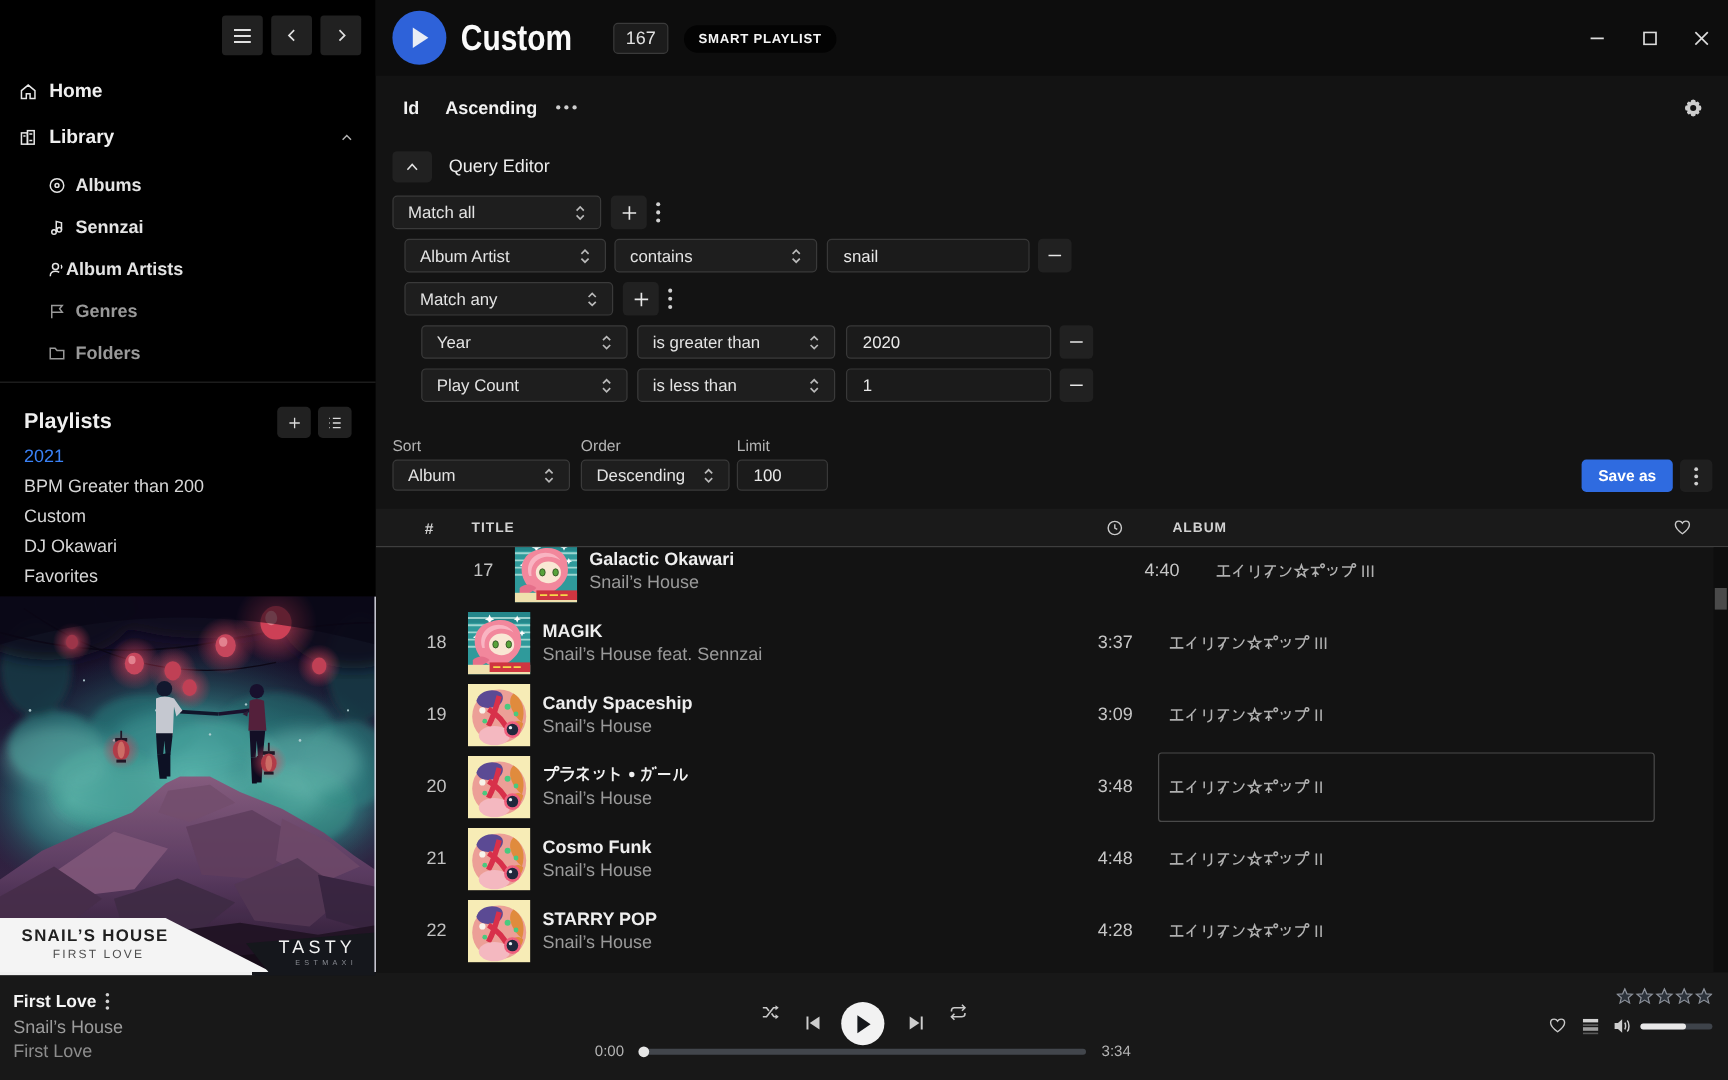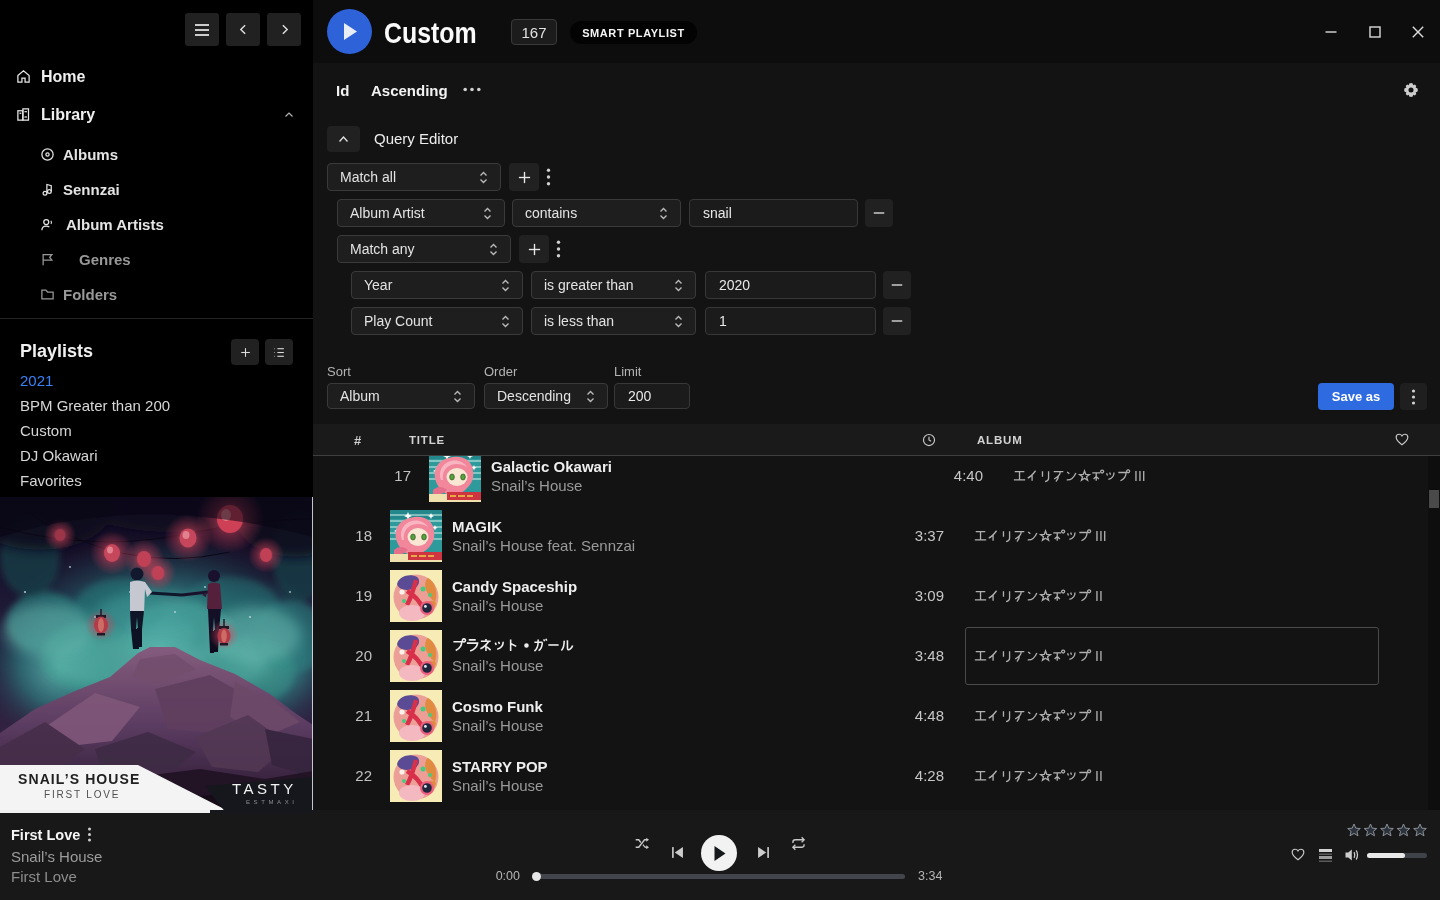--- a/index.html
+++ b/index.html
@@ -210,27 +210,27 @@
           <circle cx="15" cy="15" r="3" fill="none"></circle>
         </svg>
       <span style="color:#e4e4e4;font-size:15px;font-weight:bold;margin-left:8px;">Sennzai</span>
     </div>
     <div class="abs" style="left:40px;top:216px;display:flex;align-items:center;height:16px;">
       <svg width="15" height="15" viewBox="0 0 24 24" fill="none" stroke="#e4e4e4" stroke-width="2">
           <circle cx="10" cy="8" r="4"></circle>
           <path d="M3 21 C3 16.5 6 14.5 10 14.5 C12 14.5 13.7 15 15 16"></path>
           <path d="M17.5 6 C18.6 7.5 18.6 9.5 17.5 11" stroke-width="1.8"></path>
         </svg>
-      <span style="color:#e4e4e4;font-size:15px;font-weight:bold;margin-left:11px;">Album Artists</span>
+      <span style="color:#e4e4e4;font-size:15px;font-weight:bold;margin-left:0;">Album Artists</span>
     </div>
     <div class="abs" style="left:40px;top:251px;display:flex;align-items:center;height:16px;">
       <svg width="15" height="15" viewBox="0 0 24 24" fill="none" stroke="#999" stroke-width="2">
           <path d="M5 21 V4 H19 L15.5 8.5 L19 13 H5"></path>
         </svg>
-      <span style="color:#999;font-size:15px;font-weight:bold;margin-left:24px;">Genres</span>
+      <span style="color:#999;font-size:15px;font-weight:bold;margin-left:8px;">Genres</span>
     </div>
     <div class="abs" style="left:40px;top:286px;display:flex;align-items:center;height:16px;">
       <svg width="15" height="15" viewBox="0 0 24 24" fill="none" stroke="#999" stroke-width="2">
           <path d="M3 19 V5 H9.5 L12 8 H21 V19 Z"></path>
         </svg>
       <span style="color:#999;font-size:15px;font-weight:bold;margin-left:8px;">Folders</span>
     </div>
 
     <div class="abs" style="left:0px;top:318px;width:313px;height:1px;background:#232323;"></div>
 
@@ -553,33 +553,33 @@
         </svg>
     </div>
     <div class="lbl abs" style="left:171px;top:301px;">Order</div>
     <div class="sel abs" style="left:171px;top:320px;width:124px;height:26px;">Descending
       <svg class="updn" width="9" height="13" viewBox="0 0 9 13" fill="none" stroke="#b9b9b9" stroke-width="1.4">
           <polyline points="1.5,4.5 4.5,1.5 7.5,4.5"></polyline>
           <polyline points="1.5,8.5 4.5,11.5 7.5,8.5"></polyline>
         </svg>
     </div>
     <div class="lbl abs" style="left:301px;top:301px;">Limit</div>
-    <div class="inp abs" style="left:301px;top:320px;width:76px;height:26px;">200</div>
+    <div class="inp abs" style="left:301px;top:320px;width:76px;height:26px;">100</div>
     <div class="abs" style="left:1005px;top:320px;width:76px;height:27px;background:#2f6be0;border-radius:4px;display:flex;align-items:center;justify-content:center;color:#fff;font-size:13px;font-weight:bold;">Save as</div>
     <div class="abs" style="left:1087px;top:320px;width:27px;height:27px;background:#1f1f1f;border-radius:4px;display:flex;align-items:center;justify-content:center;">
       <svg width="5" height="16" viewBox="0 0 5 16" fill="#d0d0d0">
           <circle cx="2.5" cy="2" r="1.6"></circle>
           <circle cx="2.5" cy="8" r="1.6"></circle>
           <circle cx="2.5" cy="14" r="1.6"></circle>
         </svg>
     </div>
 
     <div class="abs" style="left:0;top:361px;width:1127px;height:32px;background:#1a1a1a;border-bottom:1px solid #3e3e3e;">
       <div class="abs" style="left:41px;top:9px;color:#cfcfcf;font-size:13px;font-weight:bold;">#</div>
-      <div class="abs" style="left:96px;top:10px;color:#d2d2d2;font-size:11.5px;font-weight:bold;letter-spacing:0.8px;">TITLE</div>
+      <div class="abs" style="left:80px;top:10px;color:#d2d2d2;font-size:11.5px;font-weight:bold;letter-spacing:0.8px;">TITLE</div>
       <svg class="abs" style="left:609px;top:9px;" width="14" height="14" viewBox="0 0 24 24" fill="none" stroke="#c9c9c9" stroke-width="2">
           <circle cx="12" cy="12" r="9.5"></circle>
           <polyline points="12,6.5 12,12 15.5,14"></polyline>
         </svg>
       <div class="abs" style="left:664px;top:10px;color:#d2d2d2;font-size:11.5px;font-weight:bold;letter-spacing:0.8px;">ALBUM</div>
       <svg class="abs" style="left:1082px;top:9px;" width="14" height="13" viewBox="0 0 24 22" fill="none" stroke="#c9c9c9" stroke-width="2">
           <path d="M12 20 C5 15 2 11 2 7.2 C2 4.3 4.2 2 7.1 2 C9 2 10.9 3 12 4.9 C13.1 3 15 2 16.9 2 C19.8 2 22 4.3 22 7.2 C22 11 19 15 12 20 Z"></path>
         </svg>
     </div>
 

